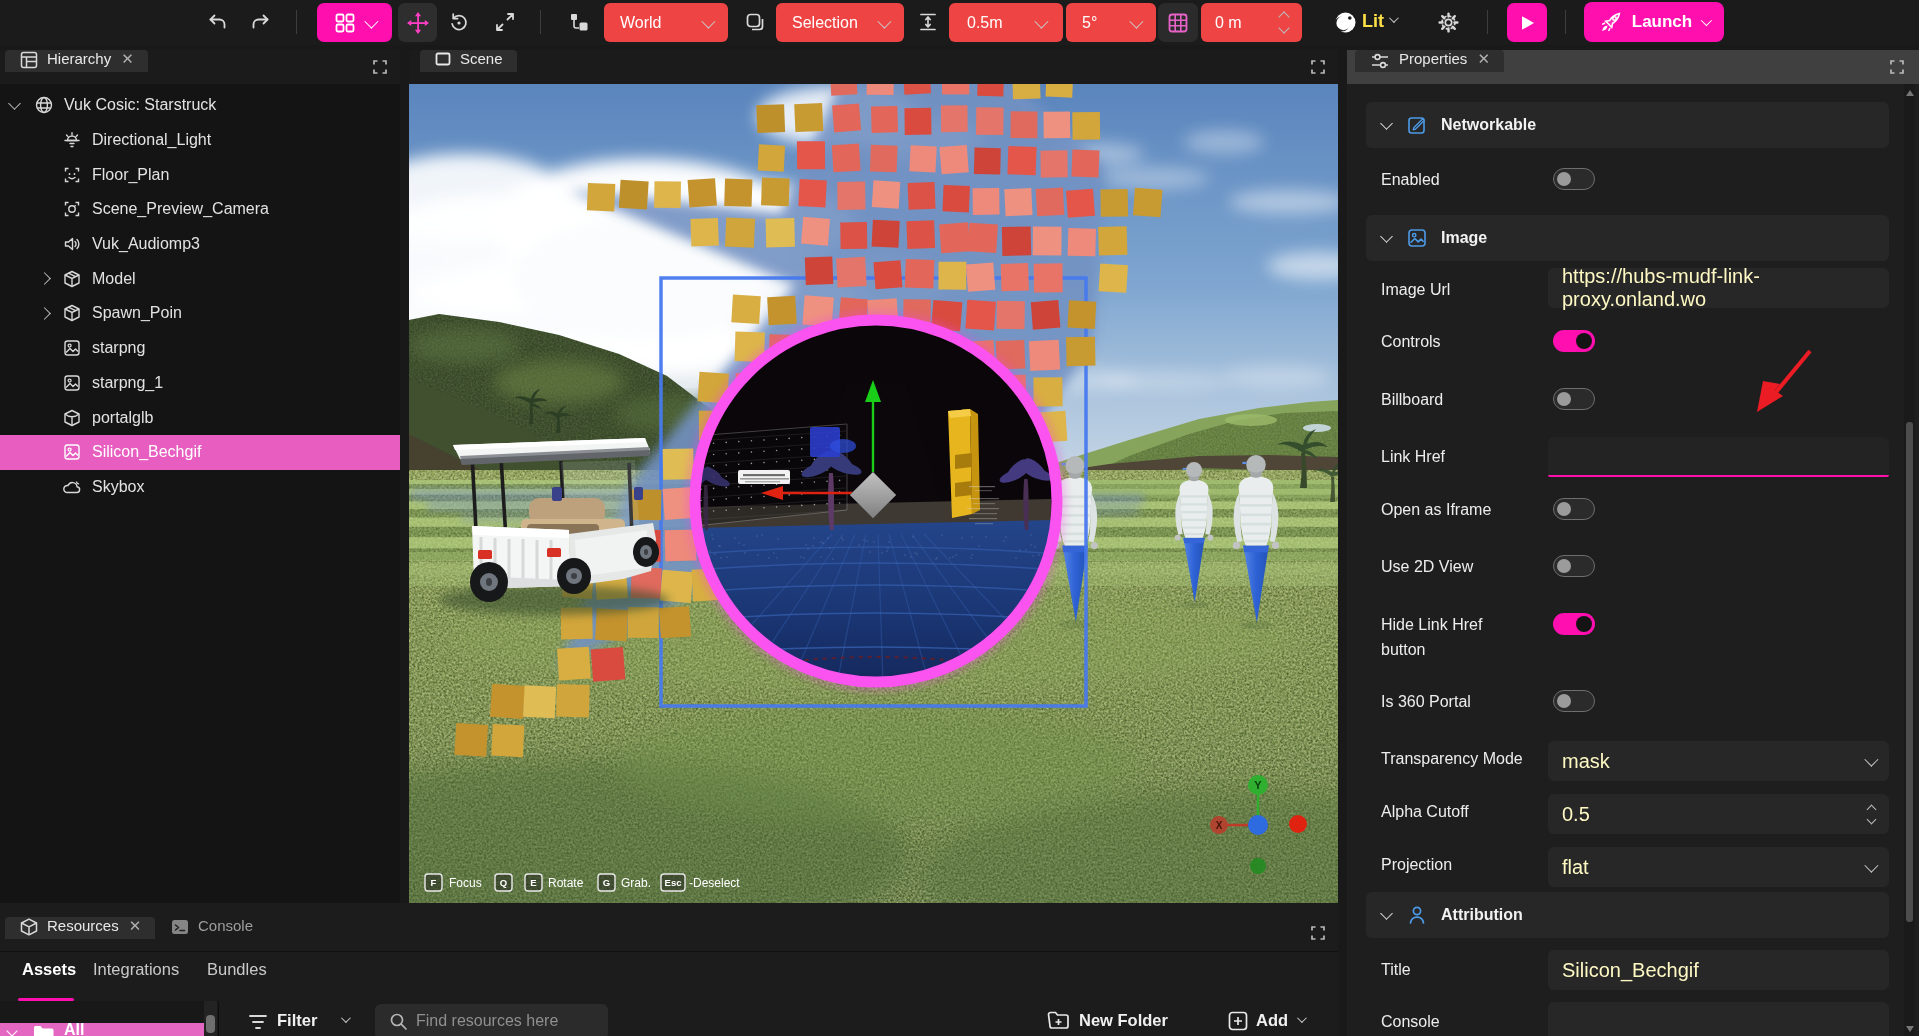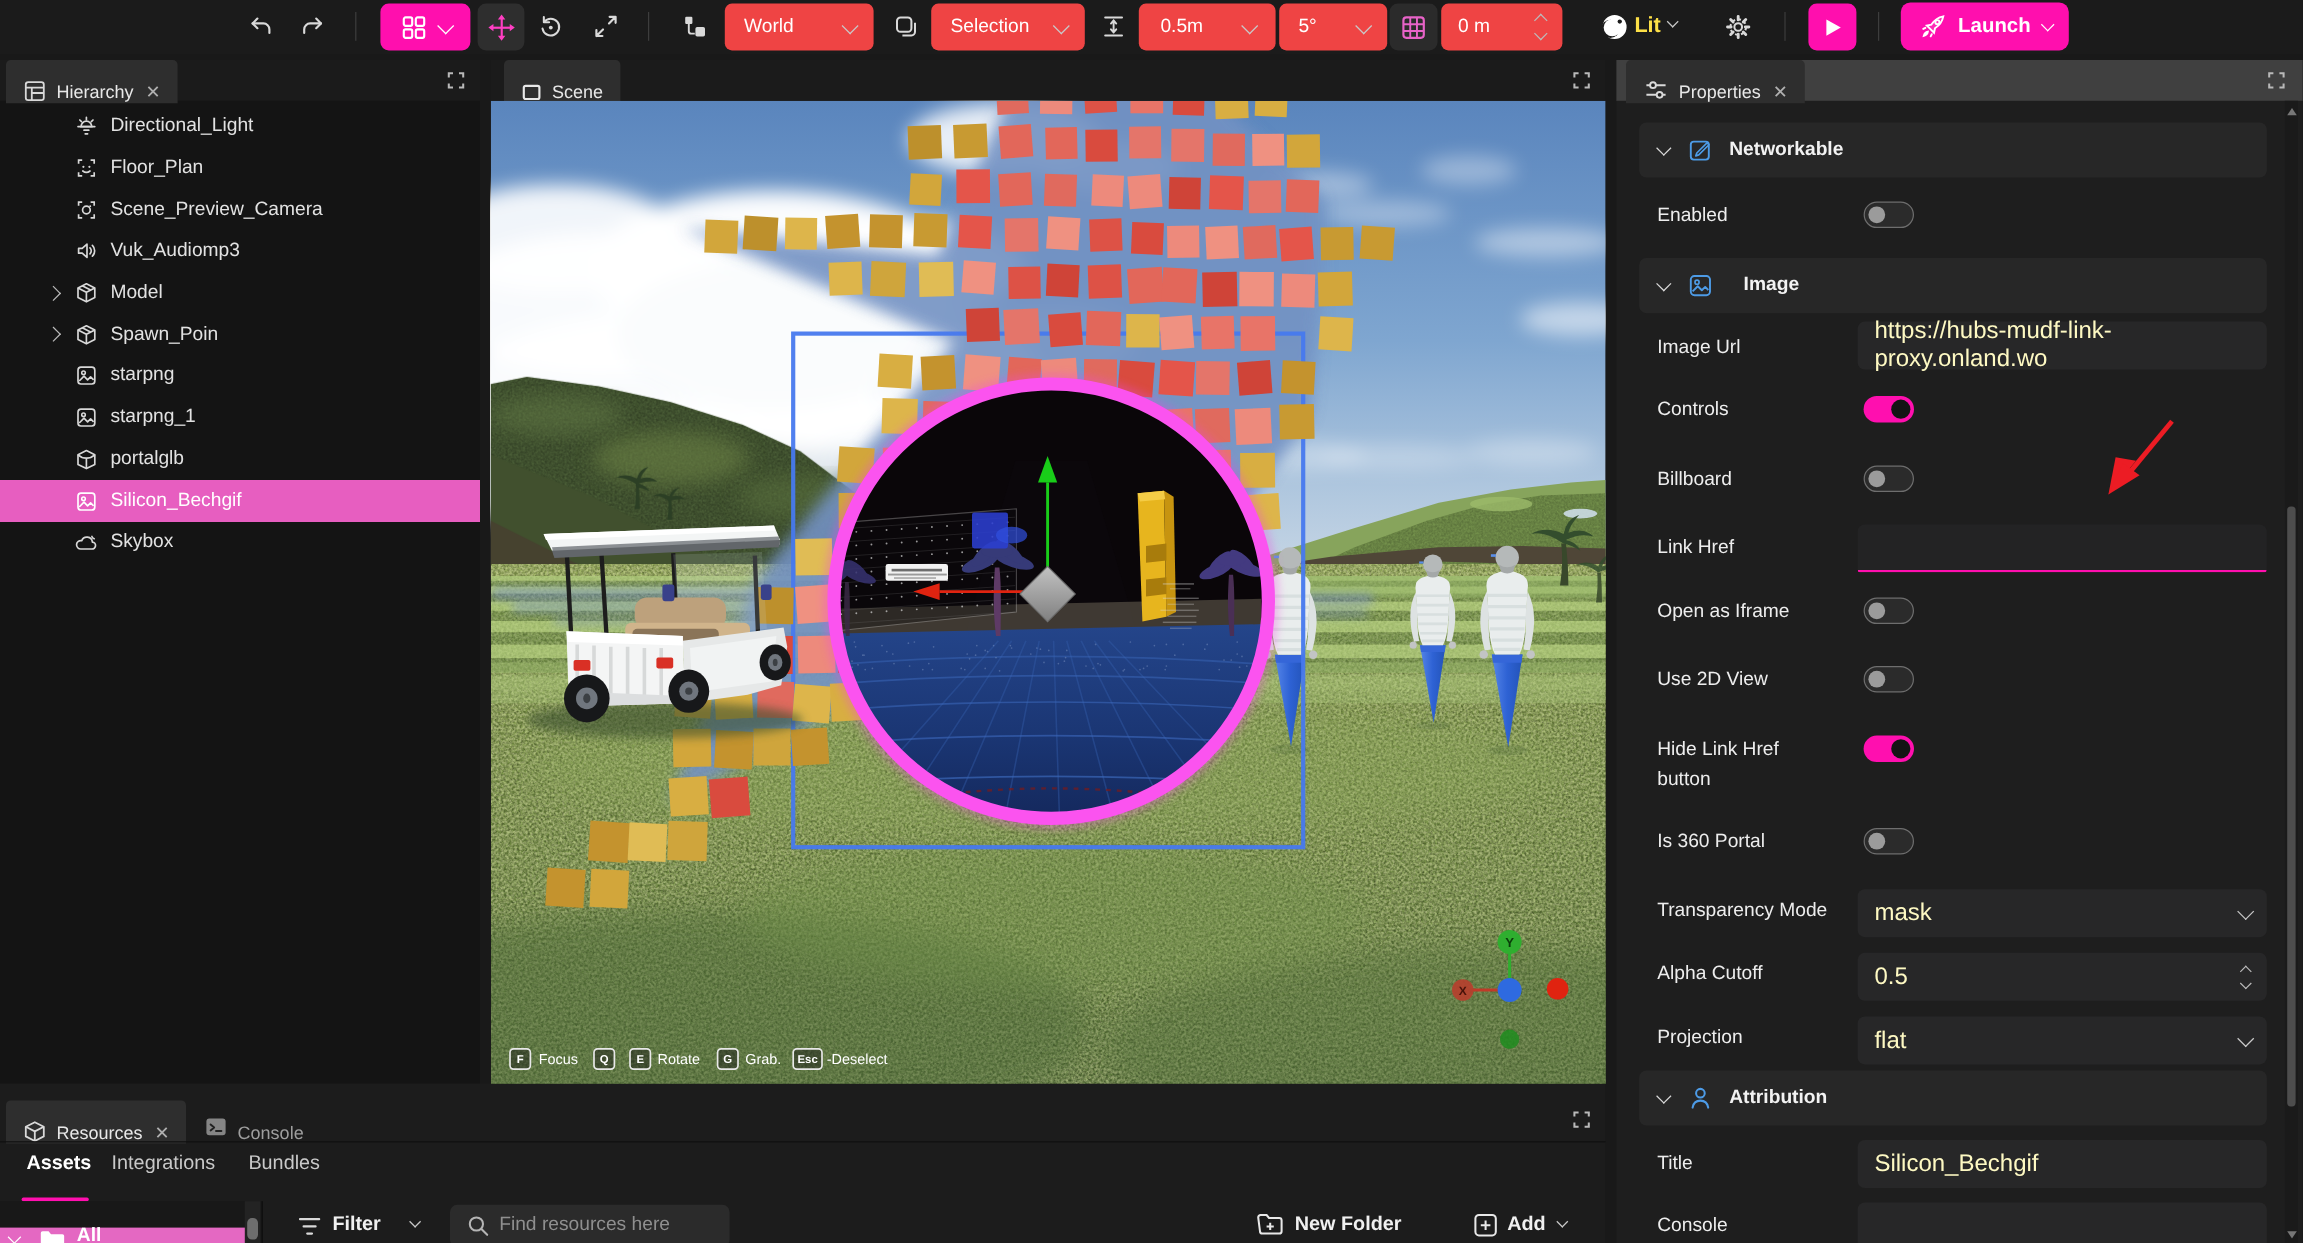--- a/index.html
+++ b/index.html
@@ -1,17 +1,17 @@
 <!DOCTYPE html>
 <html><head><meta charset="utf-8"><style>
 *{margin:0;padding:0;box-sizing:border-box}
 html,body{width:1919px;height:1036px;background:#191919;font-family:"Liberation Sans",sans-serif;overflow:hidden}
 .abs{position:absolute}
 body{position:relative}
-.tab{display:inline-flex;align-items:flex-end;gap:8px;height:36px;padding:0 14px;color:#e8e8e8;font-size:15px;border-radius:4px 4px 0 0}
+.tab{display:inline-flex;align-items:flex-start;gap:8px;height:22px;padding:0 14px;color:#e8e8e8;font-size:15px;border-radius:4px 4px 0 0}
 .tab.act{background:#2e2e2e}
 .tab .x{color:#b0b0b0;font-size:15px;margin-left:2px}
 .ddbox{display:inline-flex;align-items:center;justify-content:space-between;background:#ef4444;border-radius:6px;height:39px;color:#fff;font-size:16px}
 .chev{width:10px;height:10px;border-right:1.8px solid #c9c9c9;border-bottom:1.8px solid #c9c9c9;transform:rotate(45deg) translateY(-2px)}
 .tool-sep{width:1px;height:24px;background:#3d3d3d;align-self:center}
 .tgl{position:absolute;width:42px;height:22px;border-radius:11px}
 .tgl.off{background:#2b2b2b;border:1px solid #6e6e6e}
 .tgl.off:after{content:'';position:absolute;left:3px;top:3px;width:14px;height:14px;border-radius:50%;background:#9b9b9b}
 .tgl.on{background:#ff0faf}
 .tgl.on:after{content:'';position:absolute;right:3px;top:3px;width:16px;height:16px;border-radius:50%;background:#141414}
@@ -114,20 +114,29 @@
       </svg>Launch<div class="chev" style="border-color:#fff;width:8px;height:8px"></div></div>
 </div>
 <div class="abs" style="left:0;top:50px;width:400px;height:855px;background:#141414">
 <div class="abs" style="left:0;top:0;width:400px;height:34px;background:#1b1b1b"><div class="tab act" style="margin-left:5px"><svg width="20" height="20" viewBox="0 0 20 20" fill="none" style="">
           <rect x="2.5" y="2.5" width="15" height="15" rx="2" stroke="#d9d9d9" stroke-width="1.5"></rect>
           <path d="M2.5 7h15M7.5 7v10.5M7.5 11.5h10" stroke="#d9d9d9" stroke-width="1.5"></path>
         </svg>Hierarchy<span class="x">✕</span></div><div class="abs" style="right:12px;top:9px"><svg width="16" height="16" viewBox="0 0 16 16" fill="none" style="">
           <path d="M2 5.5V2h3.5M10.5 2H14v3.5M14 10.5V14h-3.5M5.5 14H2v-3.5" stroke="#b9b9b9" stroke-width="1.7" fill="none"></path>
         </svg></div></div>
 <div class="abs" style="left:0;top:38px;width:400px">
+<div class="trow" style="position:relative;padding-left:34px">
+        <div style="position:absolute;left:10px;width:9px;height:9px;border-right:1.6px solid #bbb;border-bottom:1.6px solid #bbb;transform:rotate(45deg);margin-top:-3px"></div>
+        <svg width="20" height="20" viewBox="0 0 20 20" fill="none" style="">
+          <circle cx="10" cy="10" r="7.5" stroke="#d8d8d8" stroke-width="1.4"></circle>
+          <ellipse cx="10" cy="10" rx="3.4" ry="7.5" stroke="#d8d8d8" stroke-width="1.4"></ellipse>
+          <path d="M2.8 8h14.4M3.2 13h13.6" stroke="#d8d8d8" stroke-width="1.4"></path>
+        </svg>
+        <span>Vuk Cosic: Starstruck</span>
+      </div>
 <div class="trow" style="position:relative;padding-left:62px">
         <svg width="20" height="20" viewBox="0 0 20 20" fill="none" style="">
           <path d="M5.5 10.5a4.5 4.5 0 0 1 9 0z" stroke="#d8d8d8" stroke-width="1.4"></path>
           <path d="M10 2.8v2M4.5 5l1.4 1.4M15.5 5l-1.4 1.4M3 10.5h14M8 13.5h4M9 16.5h2" stroke="#d8d8d8" stroke-width="1.4" stroke-linecap="round"></path>
         </svg>
         <span>Directional_Light</span>
       </div>
 <div class="trow" style="position:relative;padding-left:62px">
         <svg width="20" height="20" viewBox="0 0 20 20" fill="none" style="">
           <path d="M3.5 6.5v-3h3M13.5 3.5h3v3M16.5 13.5v3h-3M6.5 16.5h-3v-3" stroke="#d8d8d8" stroke-width="1.4"></path>
@@ -952,21 +961,21 @@
     </div>
     <div class="plabel" style="top:121px">Enabled</div>
     <div class="abs tgl off" style="left:206px;top:118px"></div>
     <div class="sechead" style="top:165px">
       <div class="schev"></div>
       <svg width="24" height="24" viewBox="0 0 24 24" fill="none" style="">
         <rect x="4" y="4" width="16" height="16" rx="3" stroke="#4d9be6" stroke-width="1.6"></rect>
         <circle cx="9.2" cy="9.2" r="1.7" stroke="#4d9be6" stroke-width="1.4"></circle>
         <path d="M5.5 16.8l4.3-4.3 3.4 3.4 2.8-2.8 2.6 2.6" stroke="#4d9be6" stroke-width="1.6" fill="none" stroke-linejoin="round"></path>
       </svg>
-      <span style="margin-left:24px">Image</span>
+      <span style="margin-left:12px">Image</span>
     </div>
     <div class="plabel" style="top:231px">Image Url</div>
     <div class="pinput" style="top:218px">https://hubs-mudf-link-proxy.onland.wo</div>
     <div class="plabel" style="top:283px">Controls</div>
     <div class="abs tgl on" style="left:206px;top:280px"></div>
     <div class="plabel" style="top:341px">Billboard</div>
     <div class="abs tgl off" style="left:206px;top:338px"></div>
     <div class="plabel" style="top:398px">Link Href</div>
     <div class="pinput" style="top:387px;background:#232324;border-bottom:2.5px solid #ff0fae;border-radius:6px 6px 2px 2px"></div>
     <div class="plabel" style="top:451px">Open as Iframe</div>

